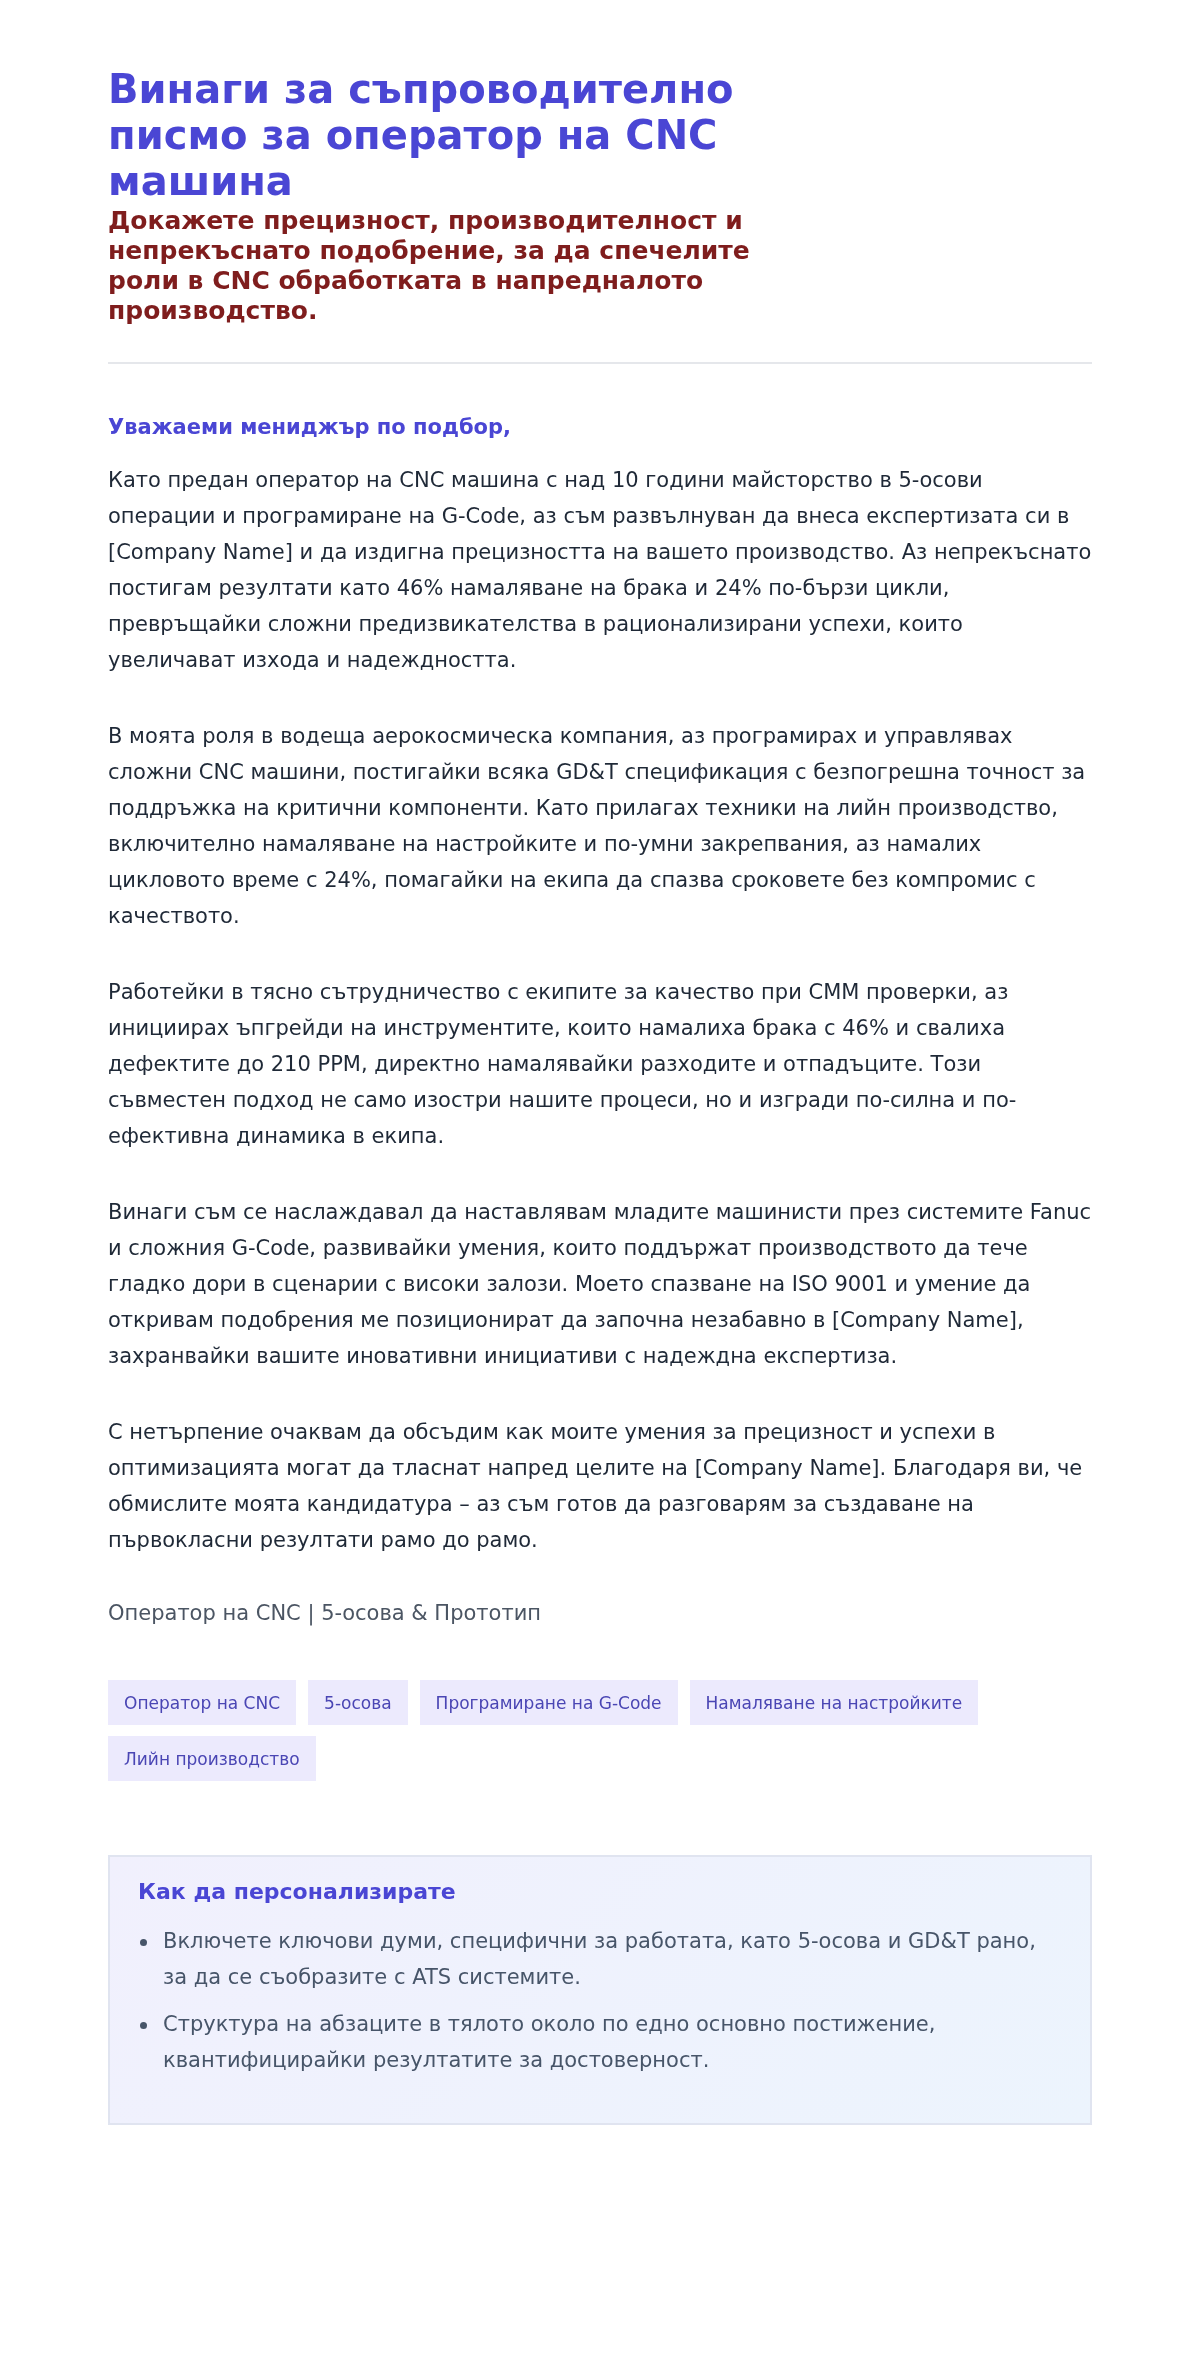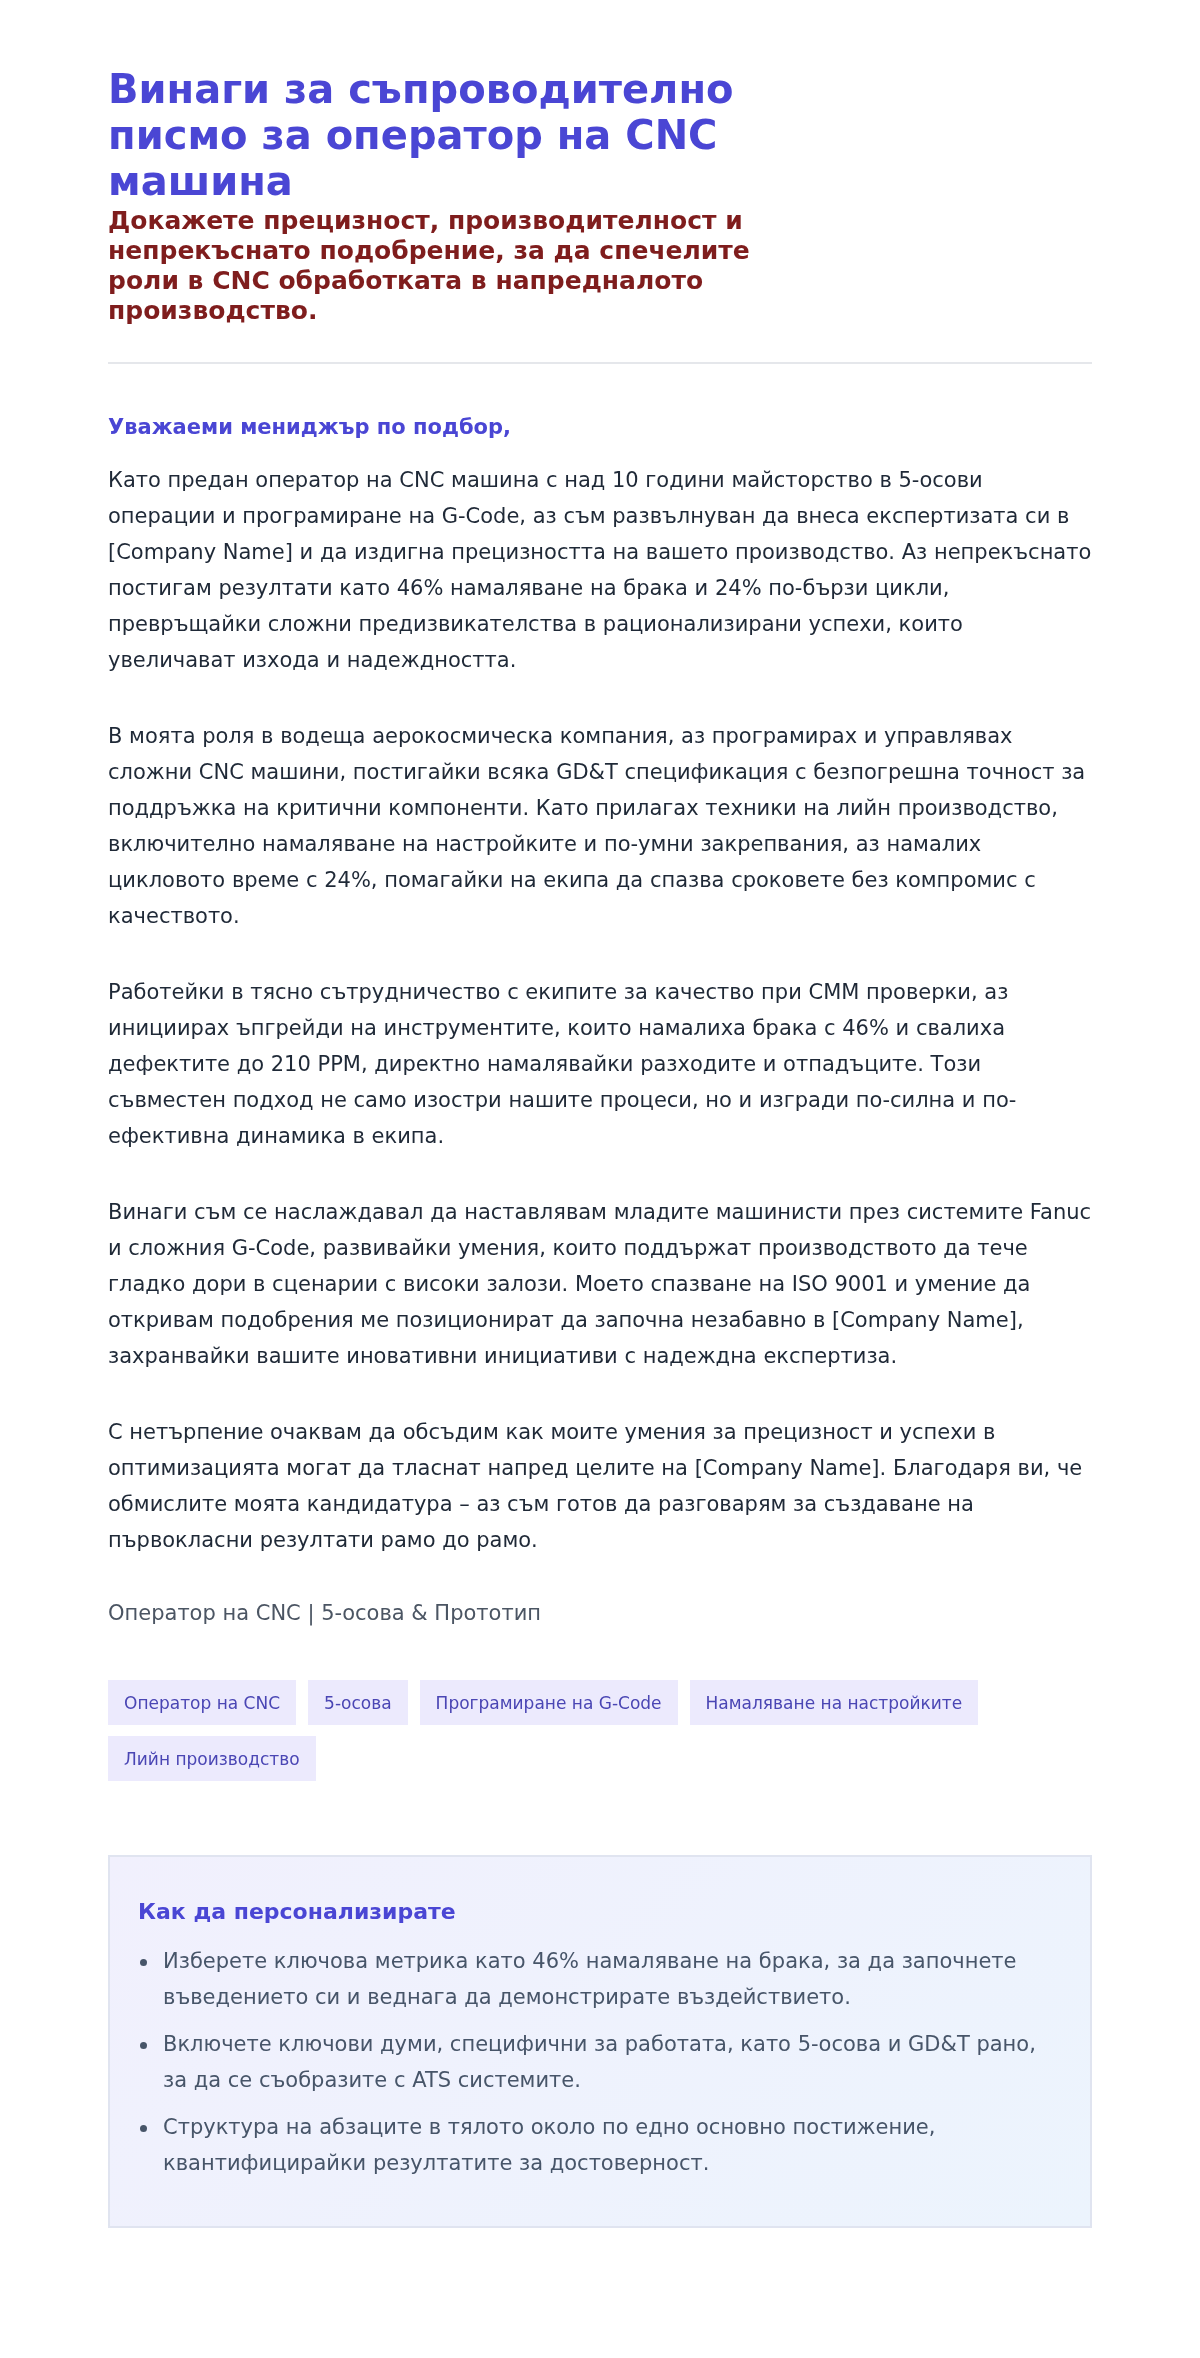--- a/index.html
+++ b/index.html
@@ -85,21 +85,21 @@
       background: #eceafd;
       color: #4a46b4;
       font-size: 17px;
       line-height: 20px;
       padding: 13px 16px 12px;
     }
     .tip {
       margin-top: 74px;
       background: linear-gradient(135deg, #f1f0fd 0%, #ecf4fd 100%);
       border: 2px solid #e0e4f0;
-      padding: 40px 28px 34px;
+      padding: 20px 28px 34px;
     }
     .tip-title {
       font-size: 22px;
       font-weight: bold;
       color: #4a46d4;
       line-height: 30px;
       margin-bottom: 16px;
     }
     .tip-list { list-style: none; }
     .tip-item {
@@ -151,19 +151,18 @@
     <span class="tag">Оператор на CNC</span>
     <span class="tag">5-осова</span>
     <span class="tag">Програмиране на G-Code</span>
     <span class="tag">Намаляване на настройките</span>
     <span class="tag">Лийн производство</span>
   </div>
 
   <aside class="tip">
     <h3 class="tip-title">Как да персонализирате</h3>
     <ul class="tip-list">
-      <li class="tip-item">Изберете ключова метрика като 46% намаляване на брака, за да започнете въведението си и веднага да демонстрирате въздействието.</li>
       <li class="tip-item">Включете ключови думи, специфични за работата, като 5-осова и GD&amp;T рано, за да се съобразите с ATS системите.</li>
       <li class="tip-item">Структура на абзаците в тялото около по едно основно постижение, квантифицирайки резултатите за достоверност.</li>
     </ul>
   </aside>
 
 </div>
 
 </body></html>

